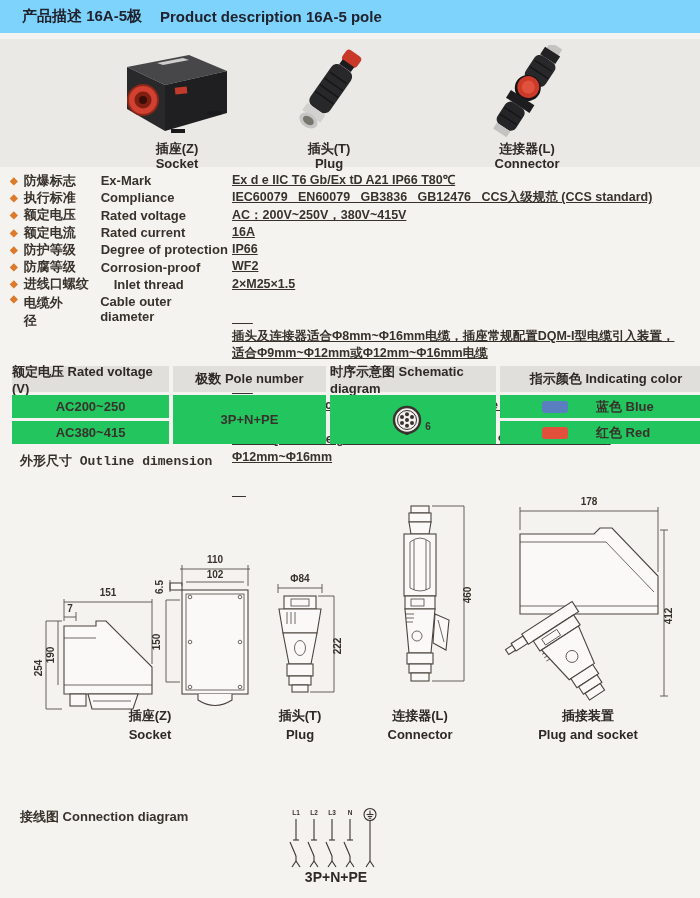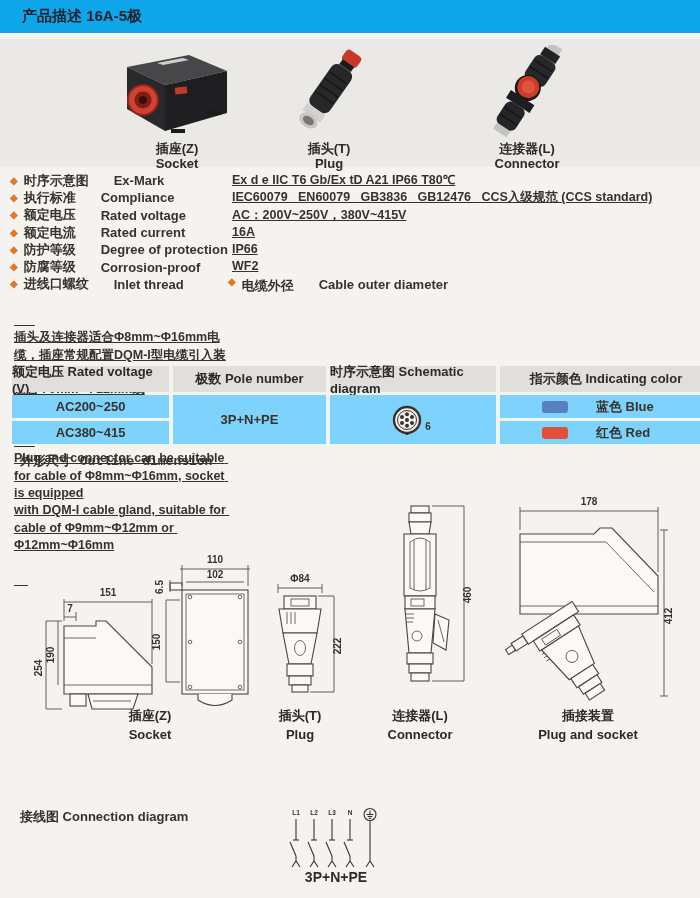--- a/index.html
+++ b/index.html
@@ -4,21 +4,21 @@
 <style>
   html,body { margin:0; padding:0; background:#ffffff; }
   .page {
     position:relative; width:700px; height:898px; overflow:hidden;
     background:#f4f3f0; color:#3b342e;
     font-family:"Liberation Sans", sans-serif;
   }
   
   .header {
     position:absolute; top:0; left:0; width:700px; height:33px;
-    background:#0ea5e9; display:flex; align-items:center;
+    background:#7dd3fc; display:flex; align-items:center;
     padding-left:22px; box-sizing:border-box; gap:18px;
     color:#20222e; font-weight:bold; font-size:15px;
   }
   
   .photos { position:absolute; top:39px; left:0; width:700px; height:128px; background:#ebe9e6; }
   .product { position:absolute; top:6px; text-align:center; }
   .product-label { font-weight:bold; font-size:13px; line-height:15px; color:#2e2925; }
   
   .specs {
     position:absolute; top:172px; left:10px; width:684px;
@@ -31,21 +31,21 @@
   .r { height:17.3px; }
   .cable-block { padding-top:0; }
   
   .vtable {
     position:absolute; top:366px; left:12px; width:700px;
     display:grid; grid-template-columns:157px 153px 166px 212px;
     grid-template-rows:26px 23px 23px; gap:3px 4px;
   }
   .th { background:#e1dfdc; display:flex; align-items:center; justify-content:center;
         font-size:13px; font-weight:bold; color:#2f2a26; }
-  .td { background:#7dd3fc; display:flex; align-items:center; justify-content:center;
+  .td { background:#22c55e; display:flex; align-items:center; justify-content:center;
         font-size:13px; font-weight:bold; color:#39322c; }
   .span2 { grid-row:span 2; }
   .color-cell { justify-content:flex-start; padding-left:42px; gap:28px; box-sizing:border-box; }
   .swatch { width:26px; height:12px; border-radius:3px; }
   
   .sec-title { position:absolute; left:20px; font-size:13px; font-weight:bold; color:#39322c; }
   .outline-title { top:452px;font-family:Liberation Mono, monospace; }
   .drawings { position:absolute; top:490px; left:0; }
   .conn-title { top:808px; }
   .conn-svg { position:absolute; top:806px; left:278px; }
@@ -60,20 +60,21 @@
   .wt { font-family:"Liberation Sans",sans-serif; font-size:6.5px; font-weight:bold; fill:#39322c; text-anchor:middle; }
   .wl { stroke:#3a332d; stroke-width:1.1; fill:none; }
 </style>
 </head>
 <body>
 
 <div class="page">
 
   <div class="header">
     <span>产品描述  16A-5极</span>
+    <span>Product description 16A-5 pole</span>
   </div>
 
   <div class="photos">
 
     <div class="product" style="left:87px; width:180px;">
       <svg width="180" height="92" viewBox="0 0 180 92">
         <polygon points="40,22 102,10 140,26 78,40" fill="#47474a"></polygon>
         <polygon points="40,22 78,40 78,86 40,64" fill="#29292b"></polygon>
         <polygon points="78,40 140,26 140,68 78,86" fill="#1f1f21"></polygon>
         <polygon points="70,18 96,13 102,15 76,20" fill="#cfcecc"></polygon>
@@ -127,21 +128,21 @@
         </g>
       </svg>
       <div class="product-label">连接器(L)</div>
       <div class="product-label">Connector</div>
     </div>
   </div>
 
   <div class="specs">
     <div class="spec-label r">
         <span class="bullet">◆</span>
-        <span>时序示意图</span>
+        <span>防爆标志</span>
         <span class="en">Ex-Mark</span>
       </div>
     <div class="spec-value r">Ex d e IIC T6 Gb/Ex tD A21 IP66 T80℃</div>
     <div class="spec-label r">
         <span class="bullet">◆</span>
         <span>执行标准</span>
         <span class="en">Compliance</span>
       </div>
     <div class="spec-value r">IEC60079   EN60079   GB3836   GB12476   CCS入级规范 (CCS standard)</div>
     <div class="spec-label r">
@@ -166,20 +167,21 @@
         <span class="bullet">◆</span>
         <span>防腐等级</span>
         <span class="en">Corrosion-proof</span>
       </div>
     <div class="spec-value r">WF2</div>
     <div class="spec-label r">
         <span class="bullet">◆</span>
         <span>进线口螺纹</span>
         <span class="en">Inlet thread</span>
       </div>
+    <div class="spec-value r">2×M25×1.5</div>
     <div class="spec-label" style="align-items:flex-start; padding-top:1px;">
         <span class="bullet">◆</span>
         <span>电缆外径</span>
         <span class="en">Cable outer diameter</span>
       </div>
     <div class="spec-value cable-block">
       <div>插头及连接器适合Φ8mm~Φ16mm电缆，插座常规配置DQM-I型电缆引入装置，
 适合Φ9mm~Φ12mm或Φ12mm~Φ16mm电缆</div>
       <div>Plug and connector can be suitable for cable of Φ8mm~Φ16mm, socket is equipped
 with DQM-I cable gland, suitable for cable of Φ9mm~Φ12mm or Φ12mm~Φ16mm</div>

